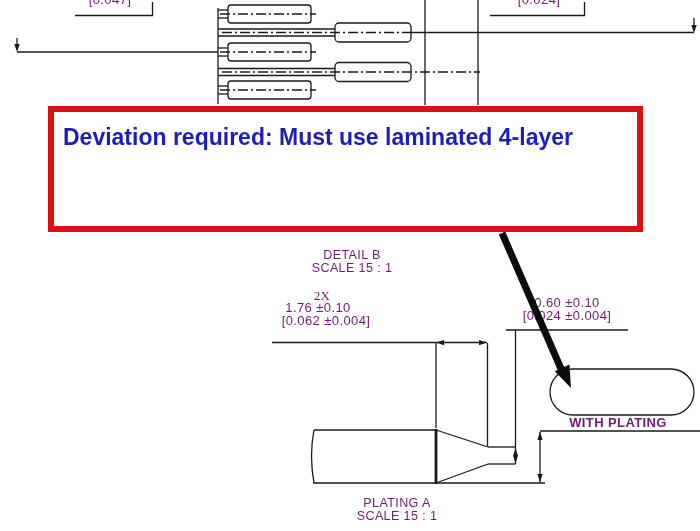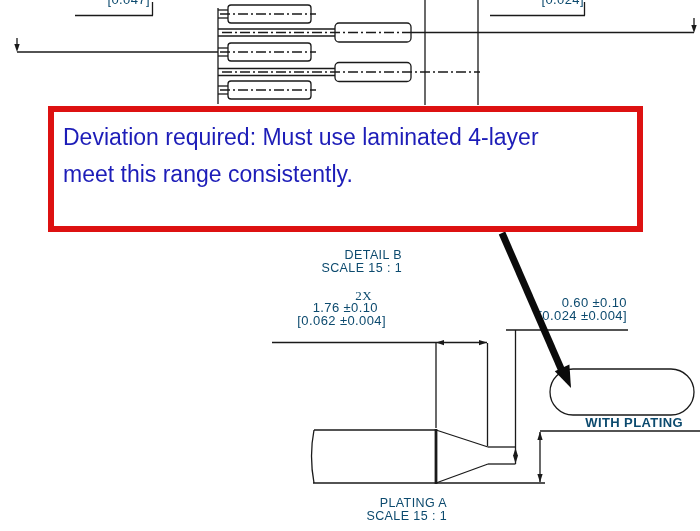--- a/index.html
+++ b/index.html
@@ -2,31 +2,32 @@
 <html><head>
 <meta charset="utf-8">
 <style>
   html,body{margin:0;padding:0;background:#fff;}
   #canvas{
     position:relative;width:700px;height:531px;background:#ffffff;
     overflow:hidden;font-family:"Liberation Sans",sans-serif;color:#222;
   }
   svg{position:absolute;left:0;top:0;}
   .cad-text{
-    position:absolute;text-align:right;color:#0c4a6e;
+    position:absolute;text-align:center;color:#701a75;
     font-size:13px;letter-spacing:0.4px;white-space:nowrap;line-height:13px;
   }
   .cad-small{font-size:12.5px;}
   #svg-linework{z-index:1;}
   .text-layer{z-index:2;}
   #svg-arrow{z-index:3;}
   #annotation-box{
     position:absolute;left:48px;top:106px;width:595px;height:126px;
     border:6px solid #dd1111;background:#ffffff;box-sizing:border-box;
     z-index:4;
+    font-weight:bold;
   }
   #annotation-box .ann-line{
     display:block;color:#1d1db8;font-size:23px;line-height:37px;
     padding-left:9px;white-space:nowrap;
   }
   .clip-top{top:-7px;}
 </style>
 </head>
 <body>
 
@@ -140,16 +141,15 @@
     <div class="cad-text cad-small" style="left:347px;top:510px;width:100px;">SCALE 15 : 1</div>
   </div>
 
   <svg id="svg-arrow" width="700" height="531" viewBox="0 0 700 531">
     <line x1="502" y1="233" x2="562" y2="371" stroke="#0b0b0b" stroke-width="7"></line>
     <polygon points="571,388 554.8,371.2 569.4,364.5" fill="#0b0b0b"></polygon>
   </svg>
 
   <div id="annotation-box">
     <span class="ann-line" style="margin-top:7px;">Deviation required: Must use laminated 4-layer</span>
-    <span class="ann-line">meet this range consistently.</span>
   </div>
 
 </div>
 
 </body></html>

